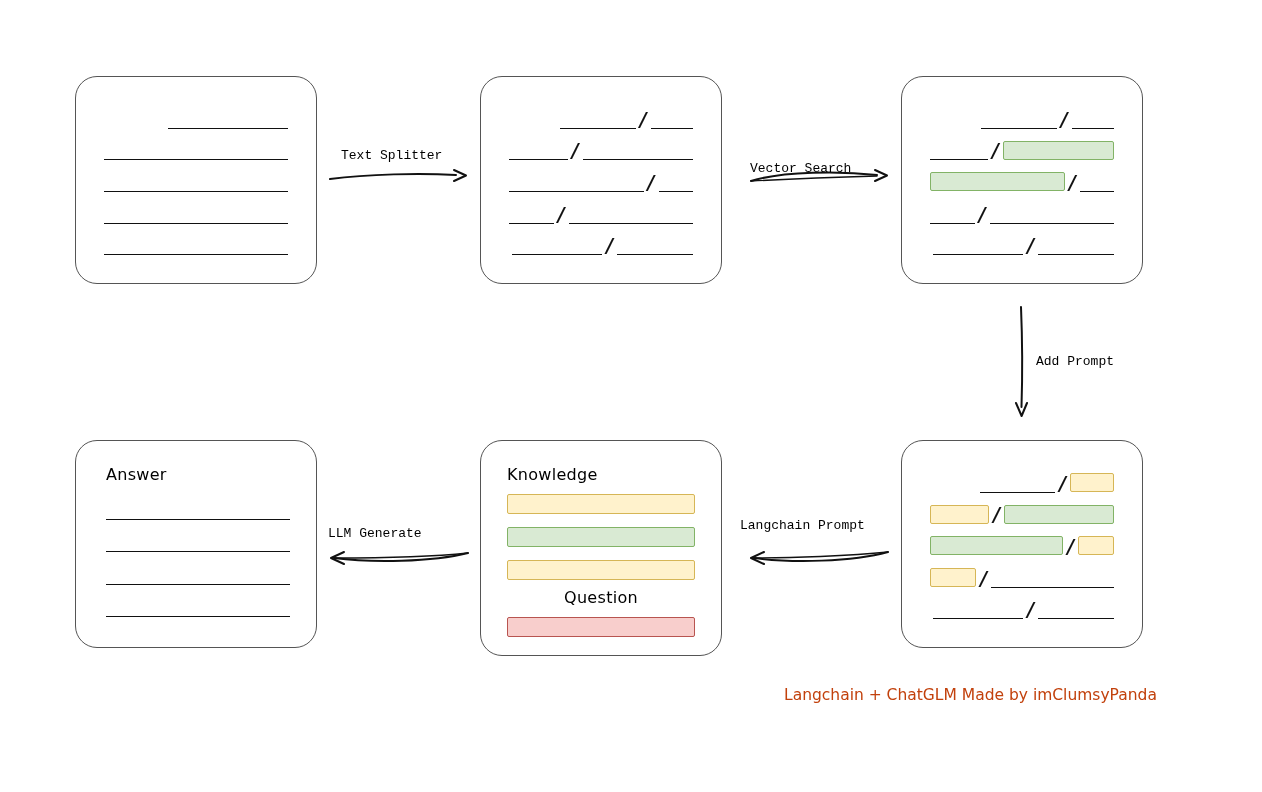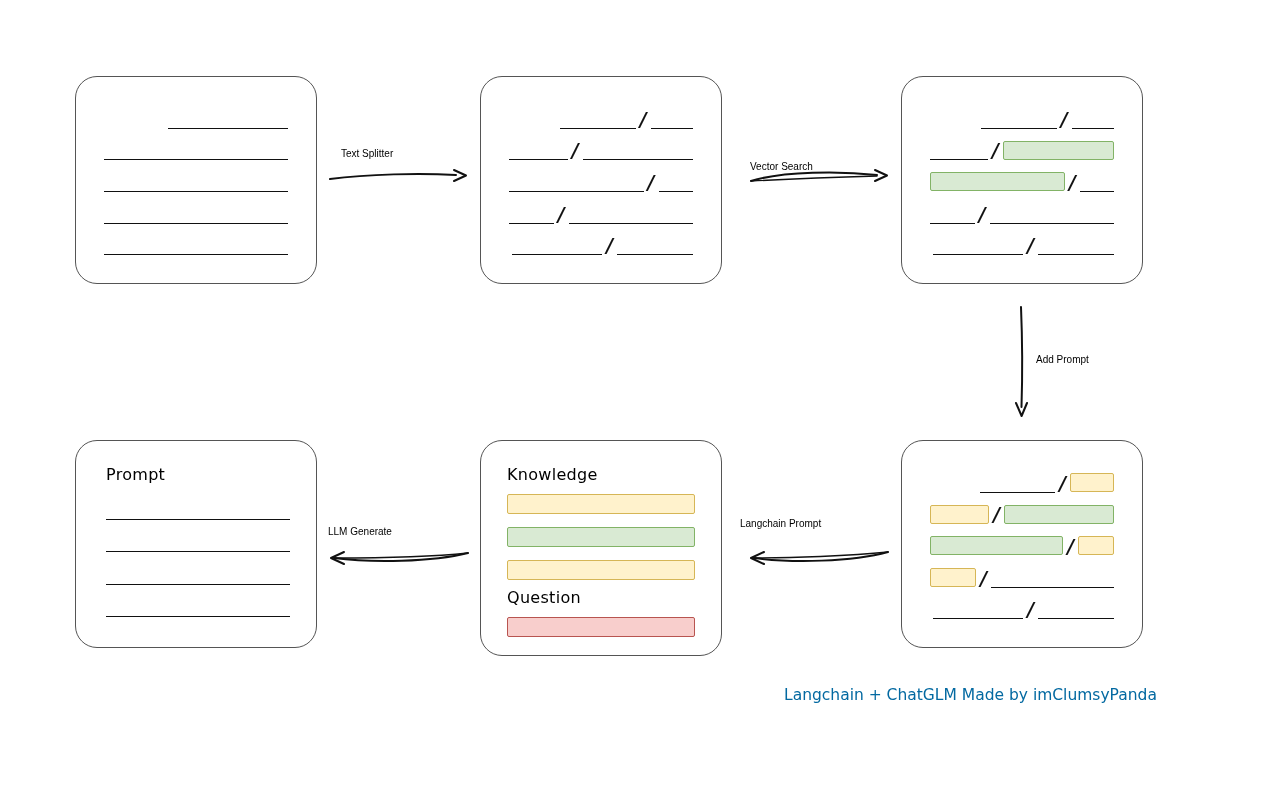--- a/index.html
+++ b/index.html
@@ -105,33 +105,33 @@
     margin-bottom: 4px;
   }
 
   
   .arrow {
     position: absolute;
   }
   .arrow svg { display: block; overflow: visible; }
   .arrow-label {
     position: absolute;
-    font-family: Liberation Sans, sans-serif;
-    font-size: 10px;
+    font-family: Liberation Mono, monospace;
+    font-size: 13px;
     white-space: nowrap;
     color: #000;
   }
 
   
   .footer {
     position: absolute;
     font-family: "DejaVu Sans", sans-serif;
     font-size: 15.5px;
     white-space: nowrap;
-    color: #0369a1;
+    color: #c2410c;
   }
 </style>
 </head>
 <body>
 
 <div class="box" style="left:75px; top:76px; width:242px; height:208px;">
   <div class="box-inner">
     <div class="rows">
         <div class="row">
           <div class="seg-spacer" style="flex: 35 0 0px;"></div>
@@ -256,30 +256,30 @@
 </div>
 
 <div class="box" style="left:480px; top:440px; width:242px; height:216px;">
   <div class="box-inner" style="padding:24px 26px 20px 26px;">
     <div class="box-label">Knowledge</div>
     <div class="bar-stack">
         <div class="bar pill-yellow"></div>
         <div class="bar pill-green"></div>
         <div class="bar pill-yellow"></div>
       </div>
-    <div class="box-label" style="margin-top:4px;">Question</div>
+    <div class="box-label" style="margin-top:4px;text-align:center;">Question</div>
     <div class="bar-stack">
         <div class="bar pill-red"></div>
       </div>
   </div>
 </div>
 
 <div class="box" style="left:75px; top:440px; width:242px; height:208px;">
   <div class="box-inner" style="padding:24px 26px 24px 30px;">
-    <div class="box-label">Prompt</div>
+    <div class="box-label">Answer</div>
     <div class="rows" style="flex:1 1 auto; padding-top:6px;">
         <div class="row">
           <div class="seg-rule" style="flex: 100 0 0px;"></div>
         </div>
         <div class="row">
           <div class="seg-rule" style="flex: 100 0 0px;"></div>
         </div>
         <div class="row">
           <div class="seg-rule" style="flex: 100 0 0px;"></div>
         </div>

